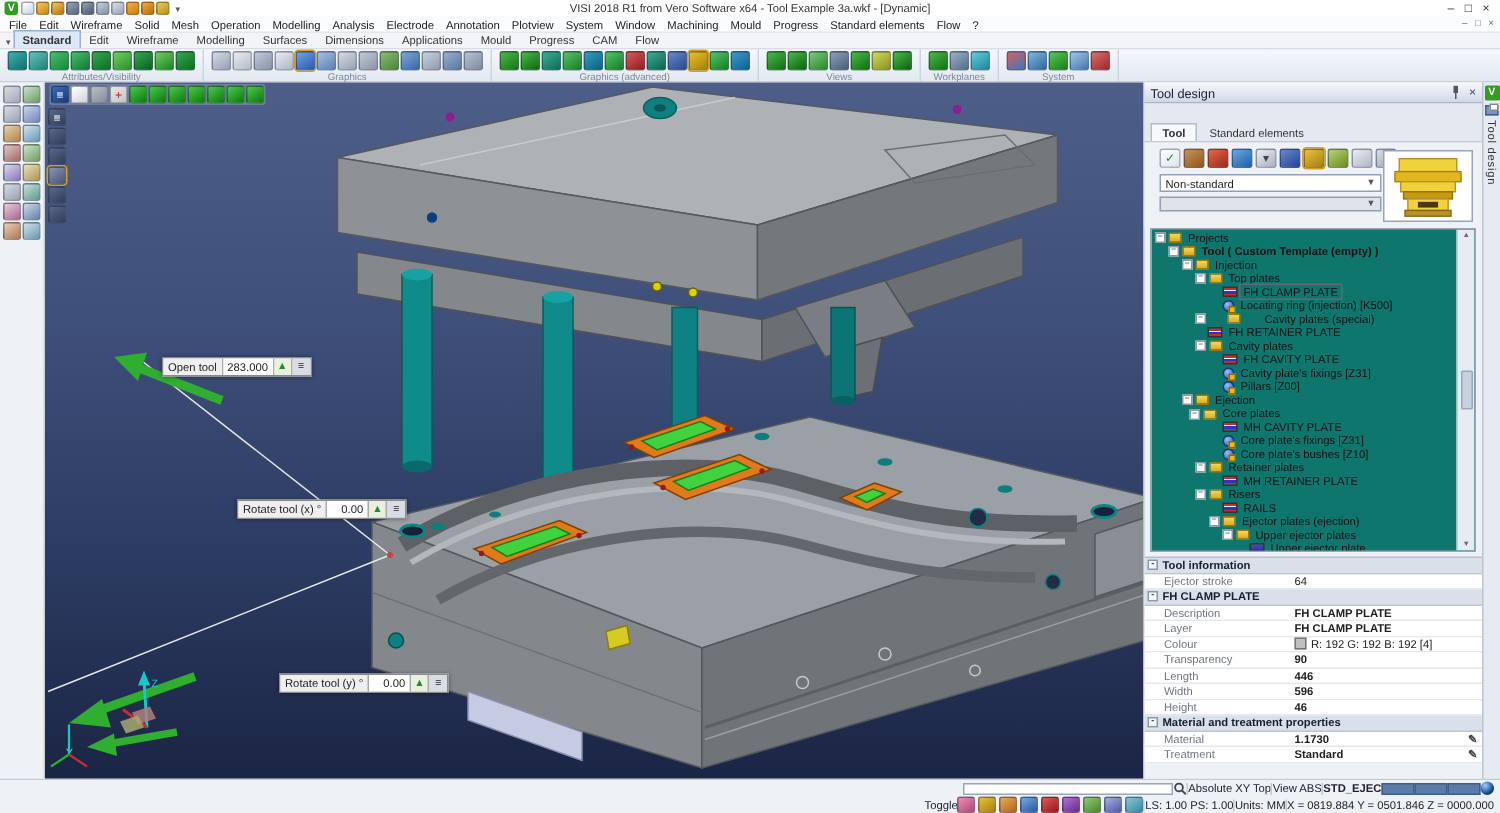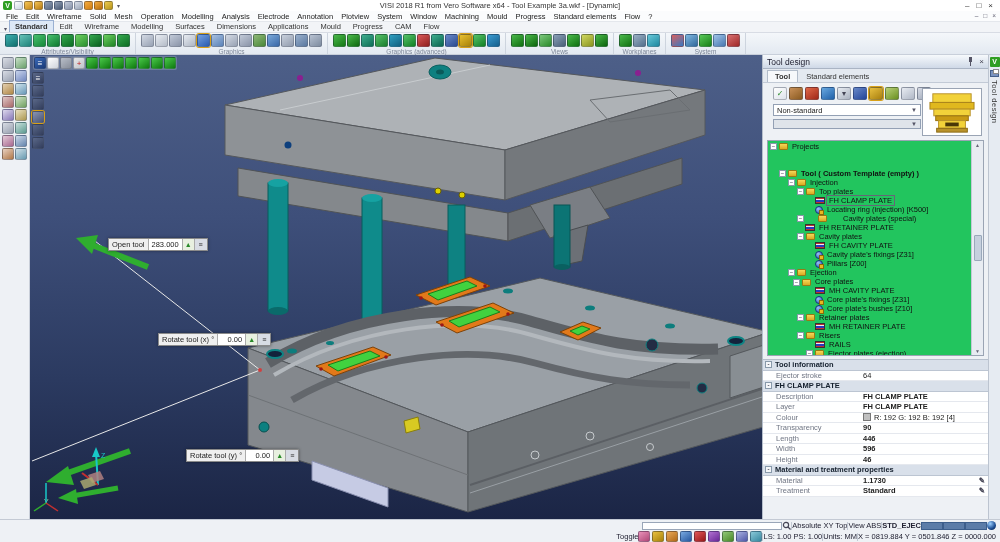--- a/index.html
+++ b/index.html
@@ -36,31 +36,31 @@
 .vlabel{position:absolute;display:flex;height:13px;font-size:7.5px;border:1px solid #8a8a8a;align-items:stretch;background:#f4f4f4;box-shadow:0 0 3px rgba(0,0,0,.4)}
 .vl{padding:1px 3px;border-right:1px solid #aaa;background:#efefef;white-space:nowrap}
 .vv{padding:1px 3px;min-width:28px;text-align:right;background:#fff;border-right:1px solid #aaa}
 .vbtn{width:12px;text-align:center;font-size:7px;line-height:12px}
 .vbtn.g{color:#2a8a2a;background:#e8f0e0;border-right:1px solid #aaa}
 .vbtn.d{color:#222;background:#d8dce4}
 
 .rpanel{width:226px;background:#eef1f5;border-left:1px solid #b6bfcc;display:flex;flex-direction:column;flex:none}
 .phead{height:14px;background:linear-gradient(#f6f9fc,#cfd9e7);display:flex;align-items:center;padding:0 4px;border-bottom:1px solid #aab4c4;font-size:8.5px;color:#223}
 .phbtns{margin-left:auto;display:flex;gap:5px;align-items:center;color:#445;font-size:8px}
-.ptabs{height:14px;display:flex;align-items:flex-end;padding-left:4px;background:#e4e9f0;border-bottom:1px solid #c2cad6}
+.ptabs{height:26px;display:flex;align-items:flex-end;padding-left:4px;background:#e4e9f0;border-bottom:1px solid #c2cad6}
 .ptab{padding:1px 7px;font-size:7.5px;border:1px solid transparent;border-bottom:none;color:#333;white-space:nowrap}
 .ptab.active{background:#f6f8fb;border-color:#b2bcca;font-weight:bold}
 .ptools{position:relative;height:57px;padding:4px 4px 2px 10px;background:#eef1f5}
 .ptoolicons{display:flex;gap:2px;margin-bottom:4px}
 .ptoolicons .icon{width:14px;height:13px}
 .combo{width:148px;height:12px;background:#fff;border:1px solid #93a0b4;display:flex;align-items:center;padding:0 3px;font-size:7.5px;margin-bottom:3px}
 .combo .arr{margin-left:auto;font-size:6px;color:#556}
 .combo.disabled{background:#dfe4ea;height:10px}
 .preview{position:absolute;right:6px;top:5px;width:60px;height:48px;background:#fff;border:1px solid #9aa4b4}
-.treewrap{position:relative;margin:0 4px;height:216px;background:#22c55e;border:1px solid #9aa4b4;overflow:hidden;flex:none}
+.treewrap{position:relative;margin:0 4px;height:216px;background:#0f766e;border:1px solid #9aa4b4;overflow:hidden;flex:none}
 .tree{position:absolute;inset:0 12px 0 0;padding-top:1px}
 .trow{display:flex;align-items:center;height:9px;white-space:nowrap}
 .texp{width:7px;height:7px;border:1px solid #8899aa;background:#fff;font-size:6px;line-height:5px;text-align:center;color:#334;margin-right:2px;flex:none}
 .tspacer{width:9px;flex:none}
 .t-ico{flex:none;margin-right:2px}
 .t-ico.folder{width:9px;height:7px;background:linear-gradient(#f6d75a,#d9ab22);border:1px solid #987a14;border-radius:1px}
 .t-ico.plate{width:10px;height:7px;border:1px solid #333;background:linear-gradient(180deg,#c03030 0,#c03030 28%,#f0f0f0 28%,#f0f0f0 46%,#2838c0 46%,#2838c0 74%,#c03030 74%)}
 .t-ico.plate2{width:10px;height:7px;border:1px solid #333;background:linear-gradient(180deg,#6040c8,#2a2a9a)}
 .t-ico.part{width:8px;height:8px;border-radius:50%;background:radial-gradient(circle at 35% 30%,#9cc0f4,#2450b4);border:1px solid #14357c;position:relative}
 .t-ico.part::after{content:"";position:absolute;right:-2px;bottom:-2px;width:3px;height:3px;background:#e8b820;border:1px solid #8a6a08}
@@ -467,21 +467,21 @@
         </svg>
       </div>
     </div>
     <div class="treewrap">
       <div class="tree" id="tree">
           <div class="trow" style="padding-left: 2px;">
             <span class="texp">−</span>
             <span class="t-ico folder"></span>
             <span class="tlbl">Projects</span>
           </div>
-          <div class="trow bold" style="padding-left: 11px; margin-top: 18px;">
+          <div class="trow bold" style="padding-left: 11px;">
             <span class="texp">−</span>
             <span class="t-ico folder"></span>
             <span class="tlbl">Tool ( Custom Template (empty) )</span>
           </div>
           <div class="trow" style="padding-left: 20px;">
             <span class="texp">−</span>
             <span class="t-ico folder"></span>
             <span class="tlbl">Injection</span>
           </div>
           <div class="trow" style="padding-left: 29px;">

